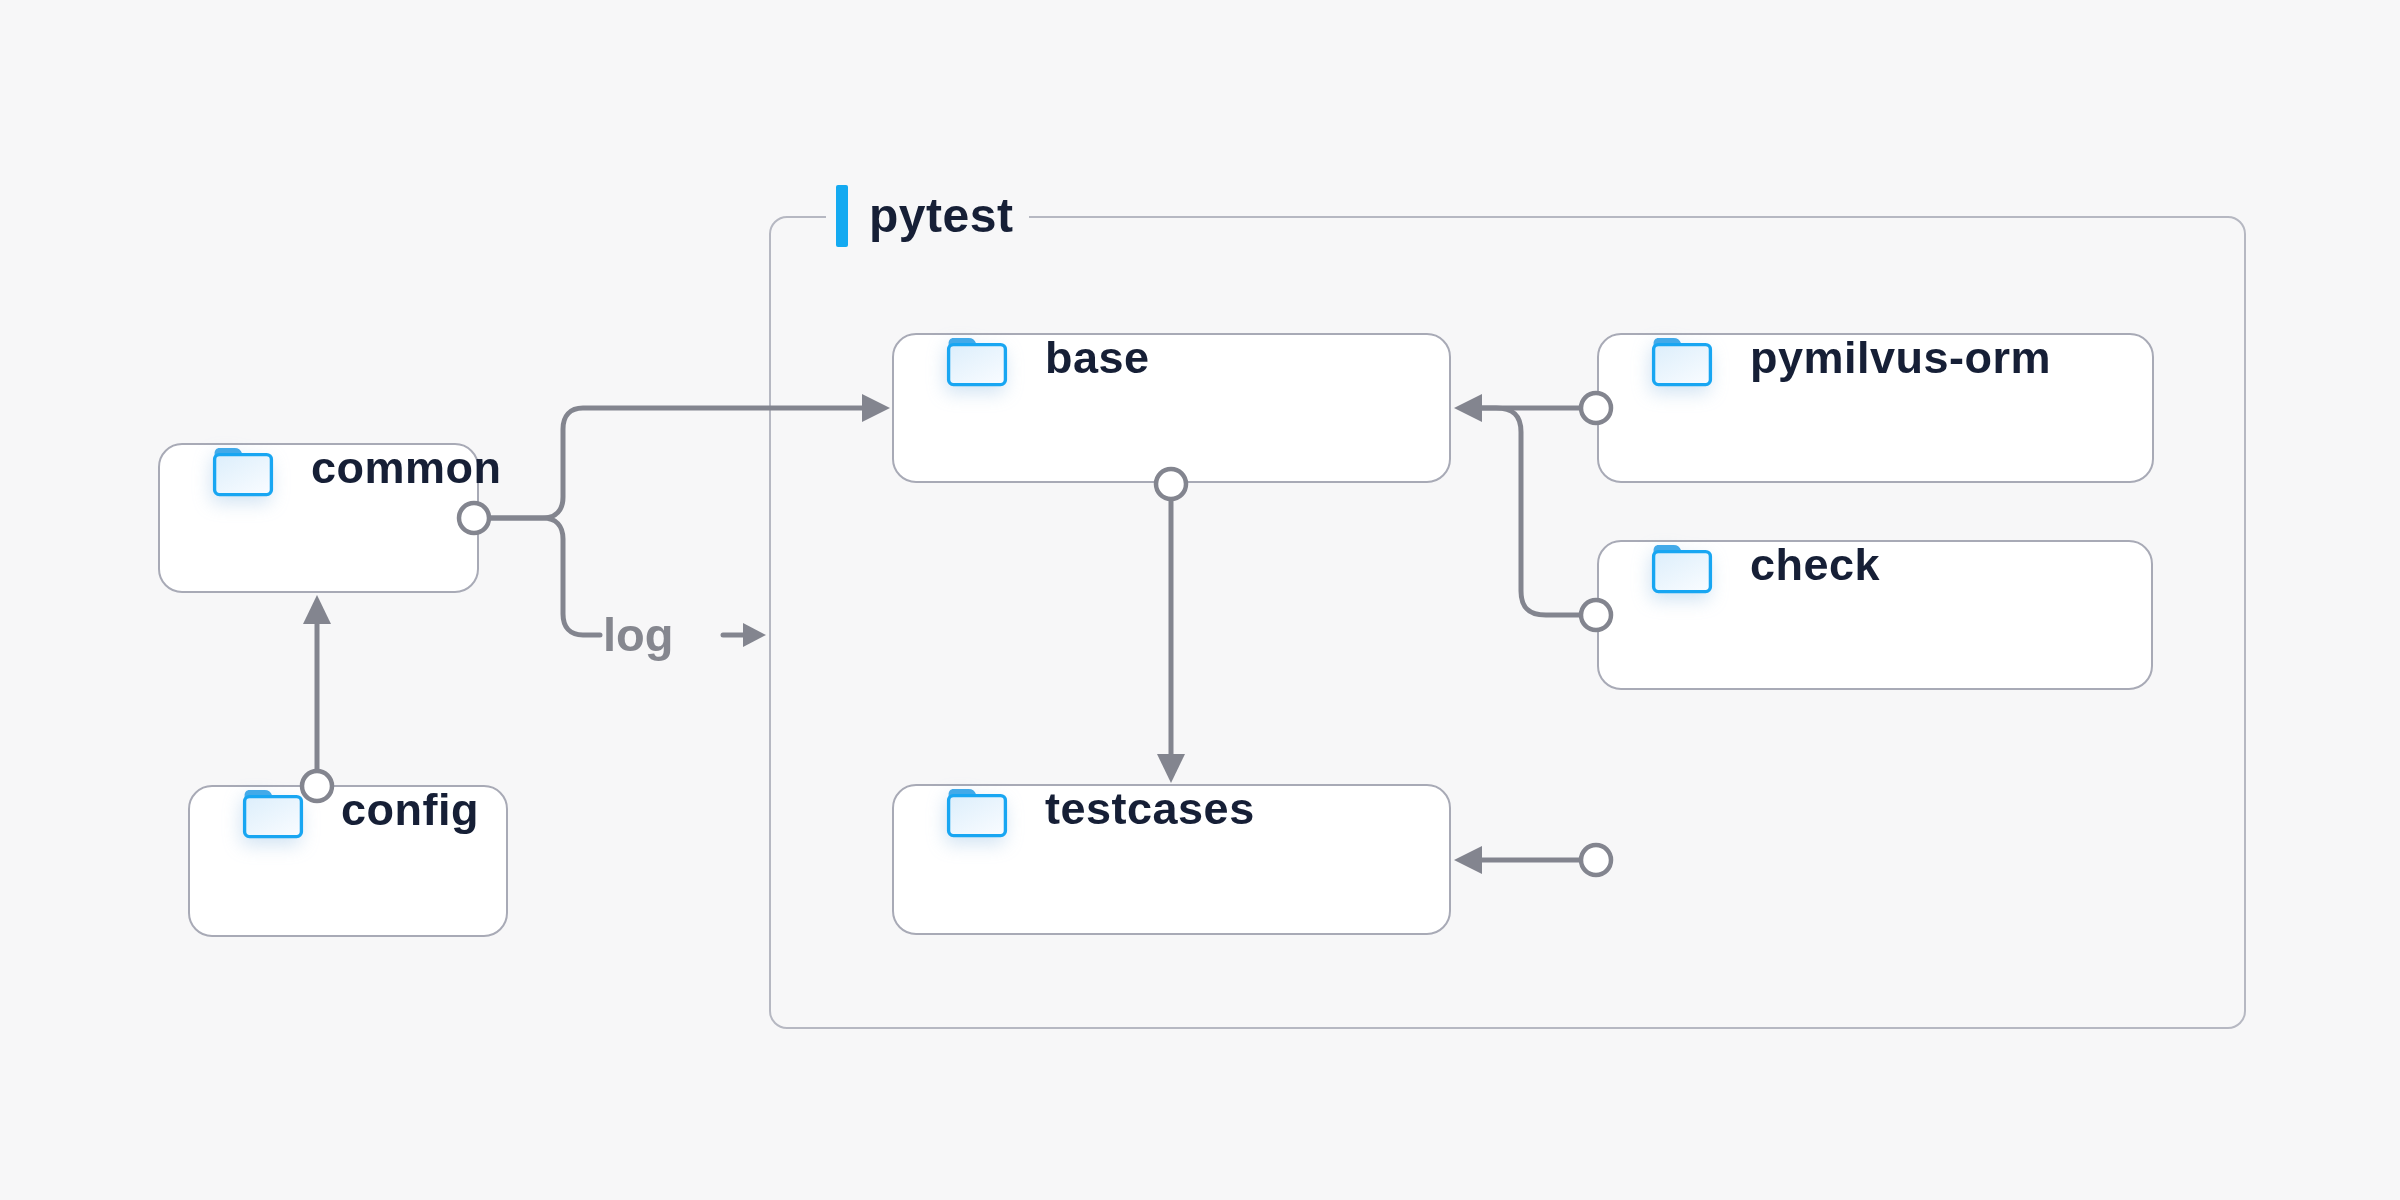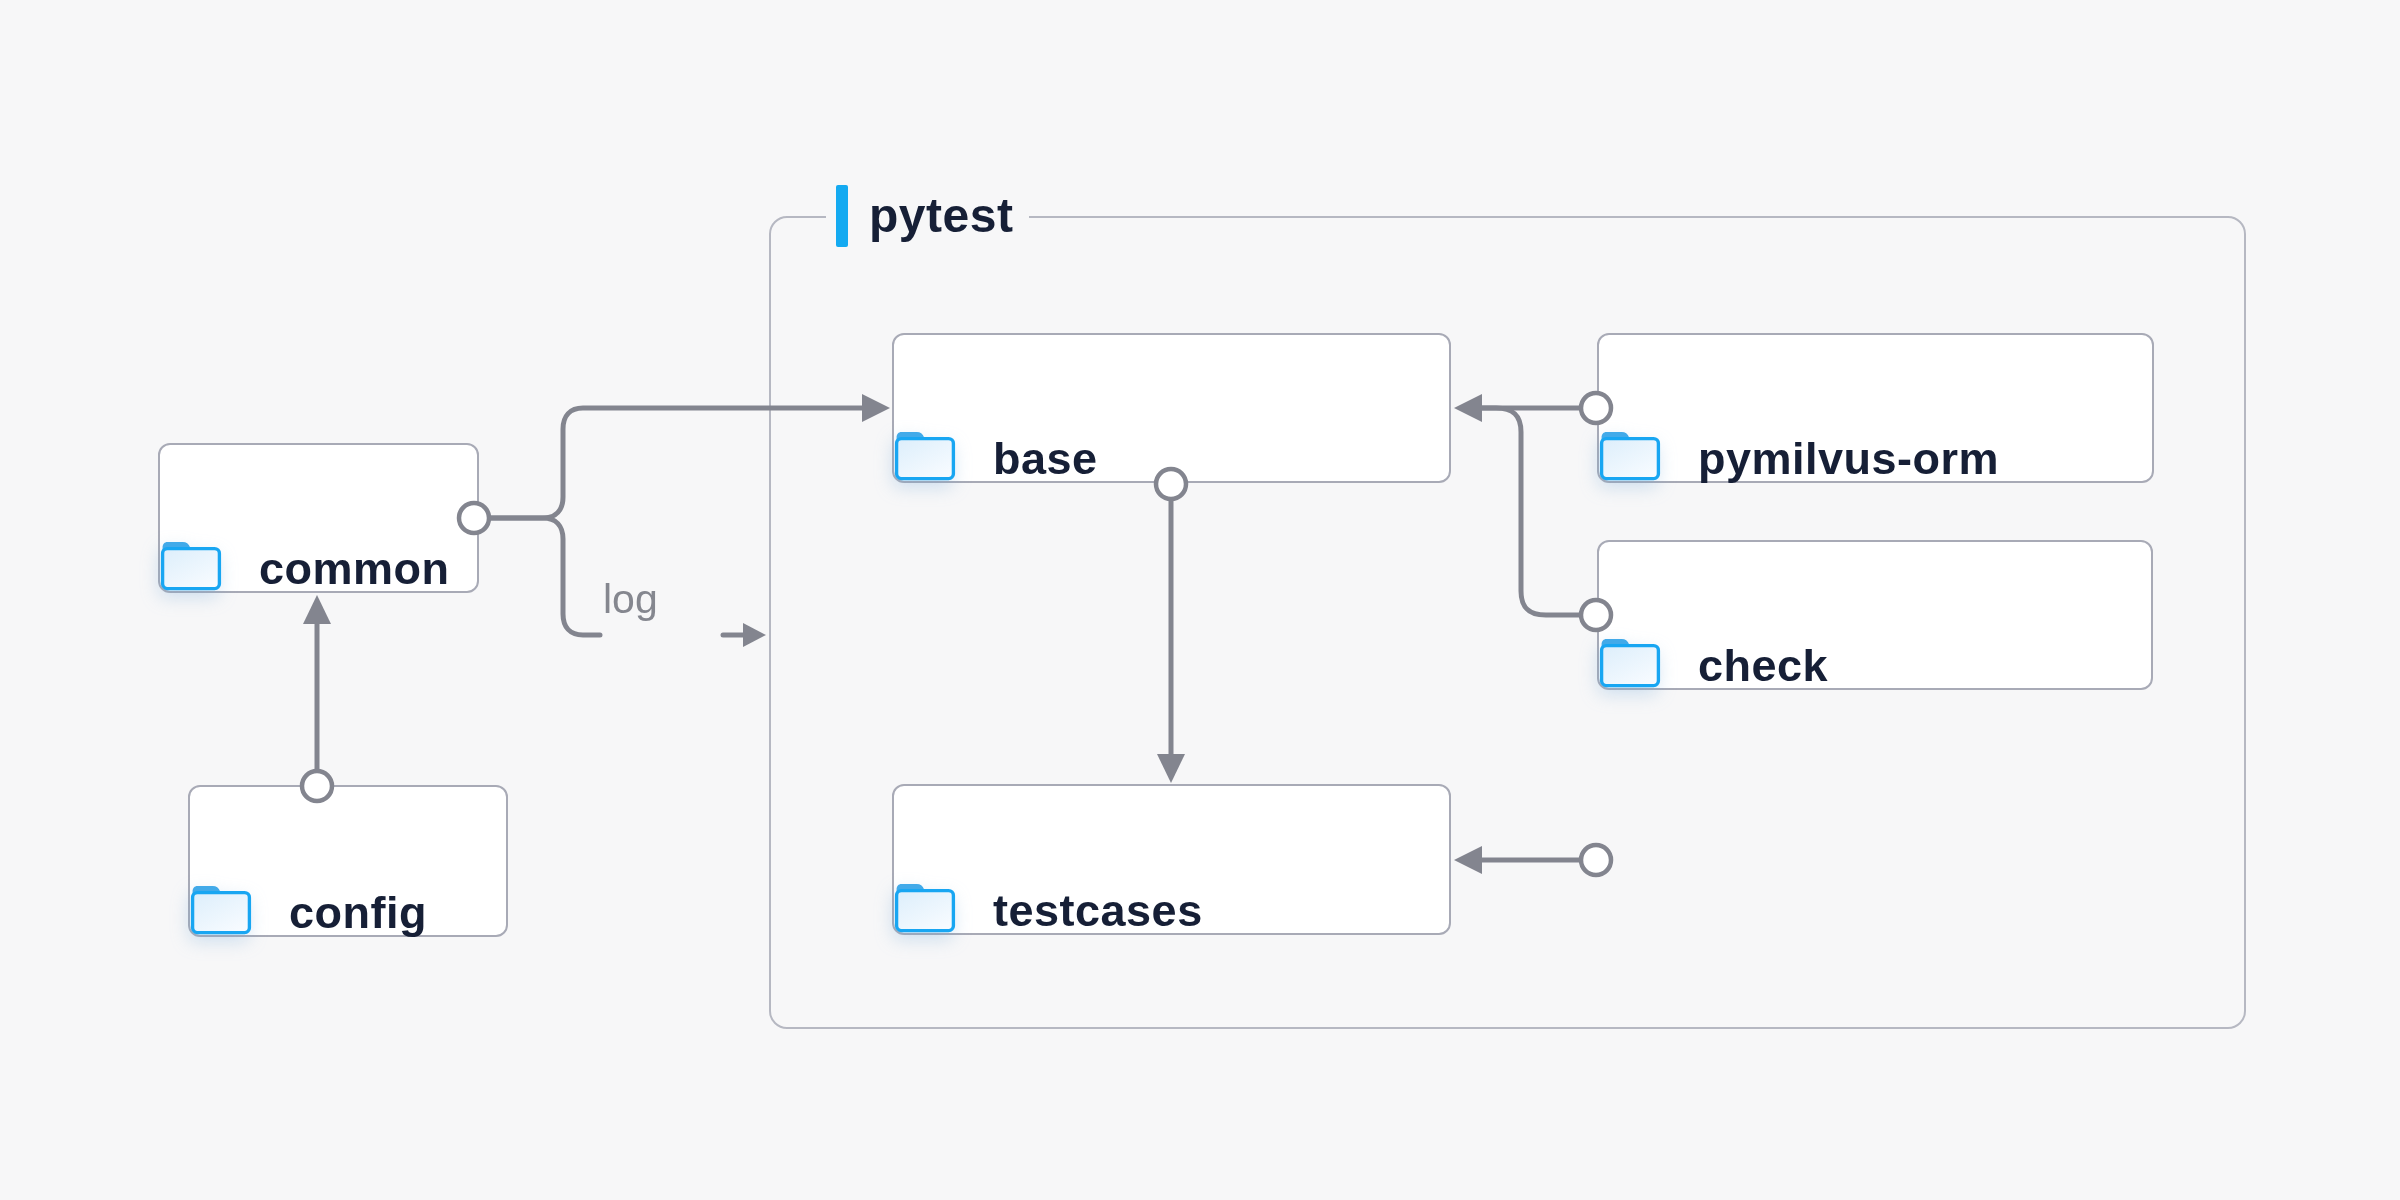--- a/index.html
+++ b/index.html
@@ -48,23 +48,23 @@
   .group-label .gtext{
     font-size:48px;font-weight:600;color:var(--text);line-height:1;
     letter-spacing:0.5px;
   }
 
   
   .node{
     position:absolute;
     background:var(--node-fill);
     border:2px solid var(--node-border);
-    border-radius:12px;
-    display:flex;align-items:flex-end;
-    gap:37px;
+    border-radius:24px;
+    display:flex;align-items:flex-start;
+    padding-left:52px;gap:37px;
     z-index:2;
   }
   .node .label{
     font-size:45px;font-weight:600;color:var(--text);line-height:1;
     letter-spacing:0.5px;
     white-space:nowrap;
   }
   .folder{
     width:62px;height:52px;flex:0 0 auto;
     filter:drop-shadow(-2px 7px 9px rgba(110,165,215,0.30));
@@ -73,22 +73,22 @@
   .n-utils    {left:158px; top:443px; width:321px; height:150px;}
   .n-config   {left:158px; top:785px; width:320px; height:152px;margin-left:30px;}
   .n-base     {left:892px; top:333px; width:559px; height:150px;}
   .n-pymilvus {left:1597px;top:333px; width:557px; height:150px;}
   .n-check    {left:1597px;top:540px; width:556px; height:150px;}
   .n-testcases{left:892px; top:784px; width:559px; height:151px;}
   .n-common   {left:1597px;top:784px; width:557px; height:151px;}
 
   
   .edge-label-log{
-    position:absolute;left:603px;top:576px;
-    font-size:41px;font-weight:400;color:var(--muted);line-height:1.15;
+    position:absolute;left:603px;top:608px;
+    font-size:47px;font-weight:700;color:var(--muted);line-height:1.15;
     z-index:4;
   }
 
   
   svg.edges{
     position:absolute;left:0;top:0;width:2400px;height:1200px;
     z-index:5;pointer-events:none;
   }
   svg.edges path.wire, svg.edges line.wire{
     stroke:var(--connector);stroke-width:5;fill:none;stroke-linecap:round;

